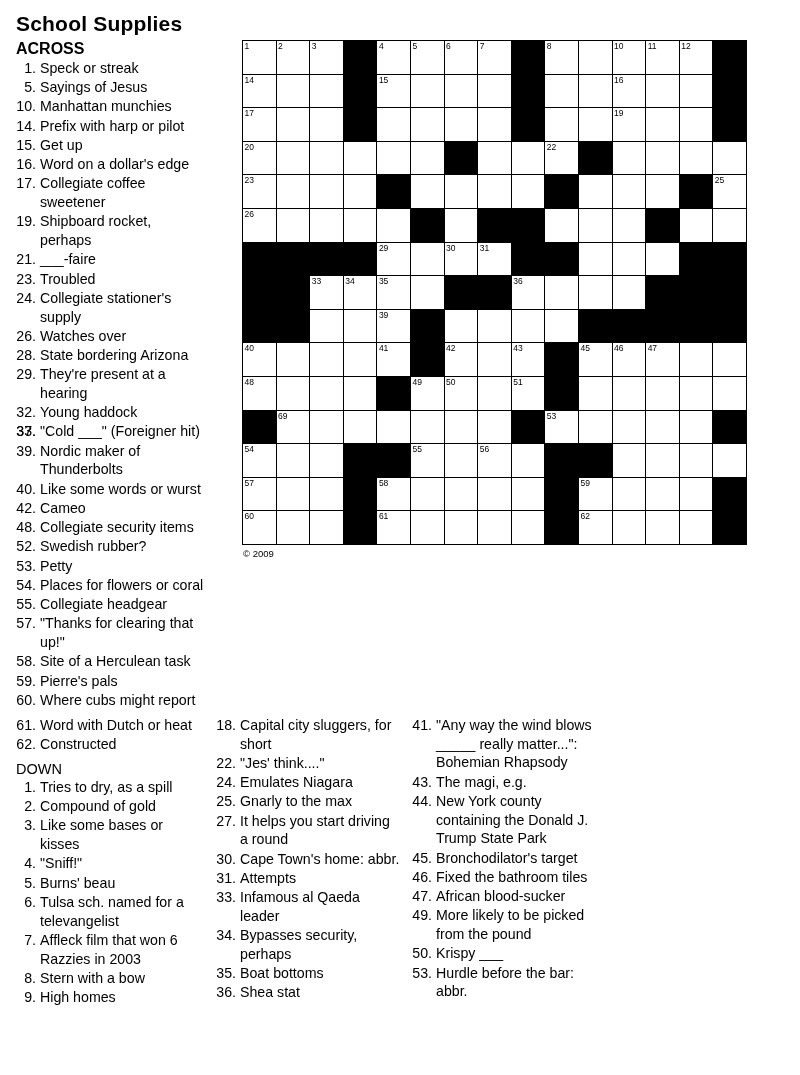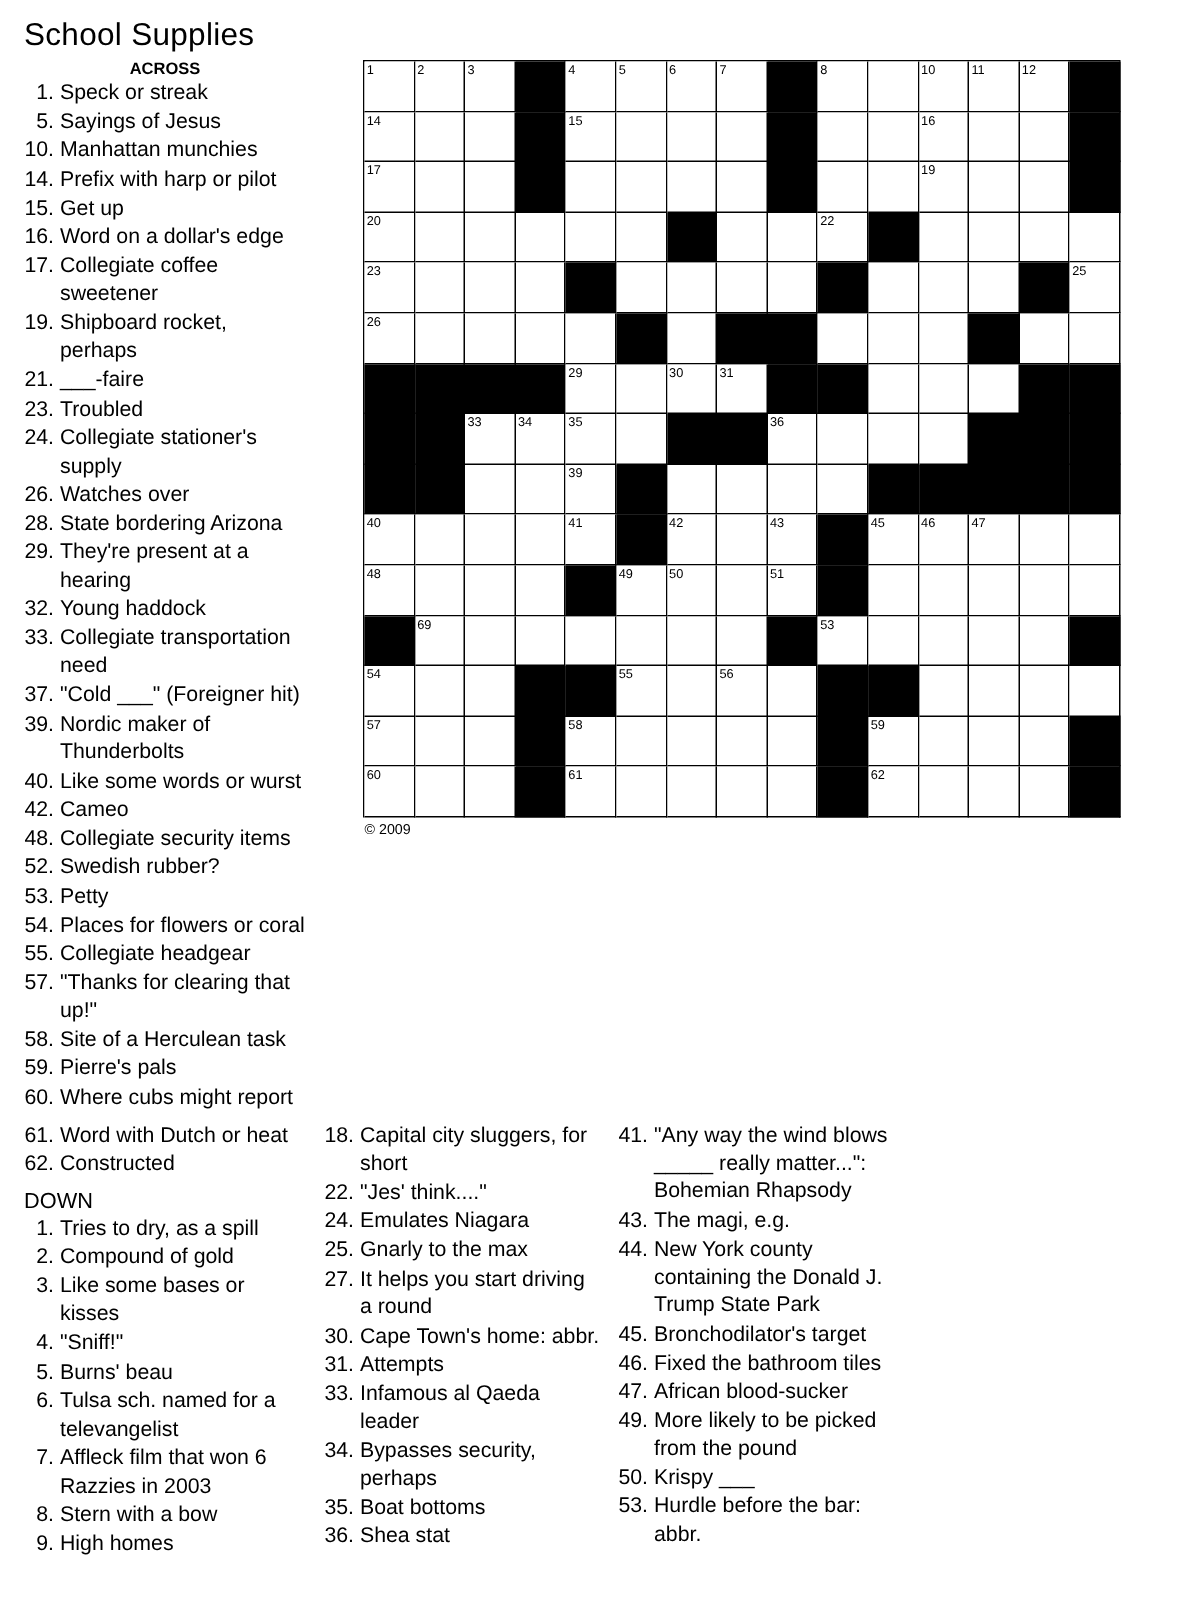--- a/index.html
+++ b/index.html
@@ -10,39 +10,38 @@
     font-family: "Liberation Sans", sans-serif;
     color: #000000;
   }
   #page {
     position: relative;
     width: 800px; height: 1075px;
     padding: 10px 14px 0 14px;
   }
   .title {
     font-size: 21px;
-    font-weight: normal;
+    font-weight: bold;
     letter-spacing: 0.2px;
     margin: 2px 0 4px 2px;
   }
   .top-area {
     display: flex;
     align-items: flex-start;
   }
   
   .clue-col {
     width: 196px;
     flex: 0 0 196px;
     padding-right: 6px;
   }
   .section-head {
-    font-size: 11px;
+    font-size: 16px;
     font-weight: bold;
     margin: 0 0 1px 2px;
-    text-align: center;
   }
   ol.clues {
     list-style: none;
     margin: 0;
     padding: 0;
   }
   ol.clues li {
     position: relative;
     font-size: 14.2px;
     line-height: 1.32;
@@ -132,21 +131,21 @@
           <li><span class="num">16.</span><span>Word on a dollar's edge</span></li>
           <li><span class="num">17.</span><span>Collegiate coffee sweetener</span></li>
           <li><span class="num">19.</span><span>Shipboard rocket, perhaps</span></li>
           <li><span class="num">21.</span><span>___-faire</span></li>
           <li><span class="num">23.</span><span>Troubled</span></li>
           <li><span class="num">24.</span><span>Collegiate stationer's supply</span></li>
           <li><span class="num">26.</span><span>Watches over</span></li>
           <li><span class="num">28.</span><span>State bordering Arizona</span></li>
           <li><span class="num">29.</span><span>They're present at a hearing</span></li>
           <li><span class="num">32.</span><span>Young haddock</span></li>
-          <li><span class="num">33.</span><span>Collegiate transportation need</span></li>
+          <li><span class="num">33.</span></li>
           <li><span class="num">37.</span><span>"Cold ___" (Foreigner hit)</span></li>
           <li><span class="num">39.</span><span>Nordic maker of Thunderbolts</span></li>
           <li><span class="num">40.</span><span>Like some words or wurst</span></li>
           <li><span class="num">42.</span><span>Cameo</span></li>
           <li><span class="num">48.</span><span>Collegiate security items</span></li>
           <li><span class="num">52.</span><span>Swedish rubber?</span></li>
           <li><span class="num">53.</span><span>Petty</span></li>
           <li><span class="num">54.</span><span>Places for flowers or coral</span></li>
           <li><span class="num">55.</span><span>Collegiate headgear</span></li>
           <li><span class="num">57.</span><span>"Thanks for clearing that up!"</span></li>

